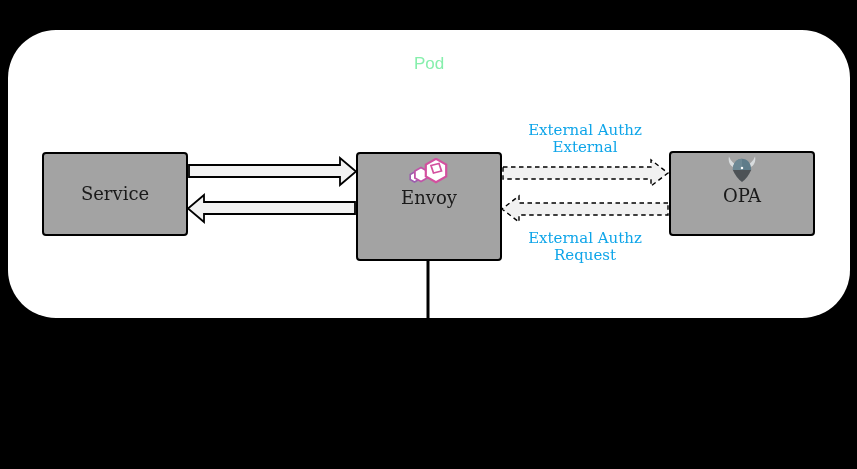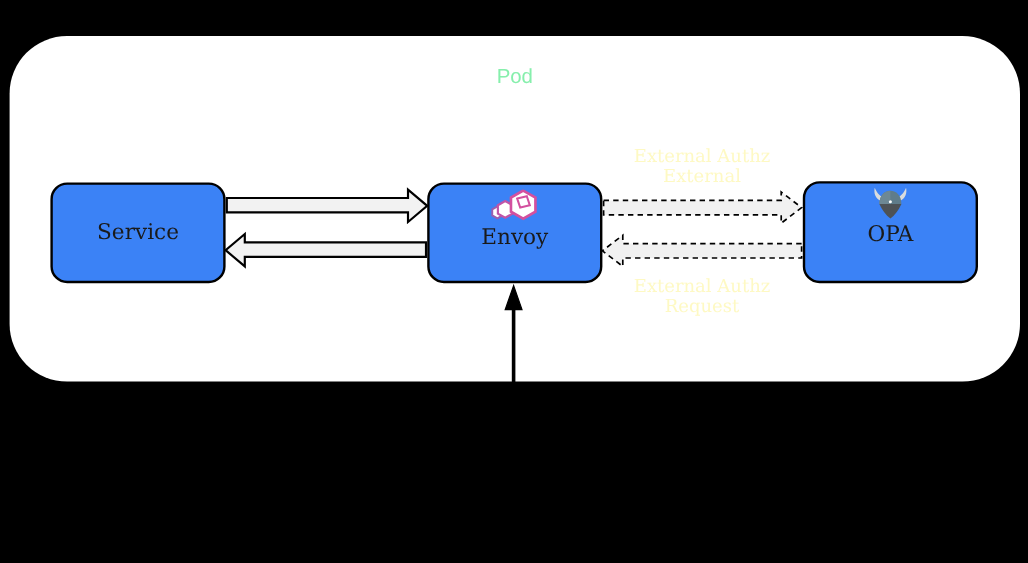--- a/index.html
+++ b/index.html
@@ -18,39 +18,39 @@
   }
   .pod-label{
     position:absolute;
     left:8px;top:54px;width:842px;
     text-align:center;
     font-family:"Liberation Sans", sans-serif;
     font-size:17px;color:#86efac;
   }
   .node{
     position:absolute;
-    background:#3b82f6;
+    background:#a3a3a3;
     border:2px solid #000;
-    border-radius:14px;
+    border-radius:4px;
     box-sizing:border-box;
     display:flex;flex-direction:column;
     align-items:center;justify-content:center;
     color:#1a1a1a;
   }
   .node-label{font-size:18px;line-height:1.2;}
   #service-box{left:42px;top:152px;width:146px;height:84px;}
-  #envoy-box{left:356px;top:152px;width:146px;height:84px;justify-content:flex-start;padding-top:4px;}
+  #envoy-box{left:356px;top:152px;width:146px;height:109px;justify-content:flex-start;padding-top:4px;}
   #opa-box{left:669px;top:151px;width:146px;height:85px;justify-content:flex-start;padding-top:2px;}
   .node-icon{display:block;margin-bottom:1px;}
   .edge-label{
     position:absolute;
     width:170px;
     text-align:center;
     font-size:15px;line-height:17px;
-    color:#fef9c3;
+    color:#0ea5e9;
   }
   #request-label{left:500px;top:122px;}
   #response-label{left:500px;top:230px;}
   svg.overlay{
     position:absolute;left:0;top:0;
     pointer-events:none;
   }
 </style>
 </head>
 <body>

